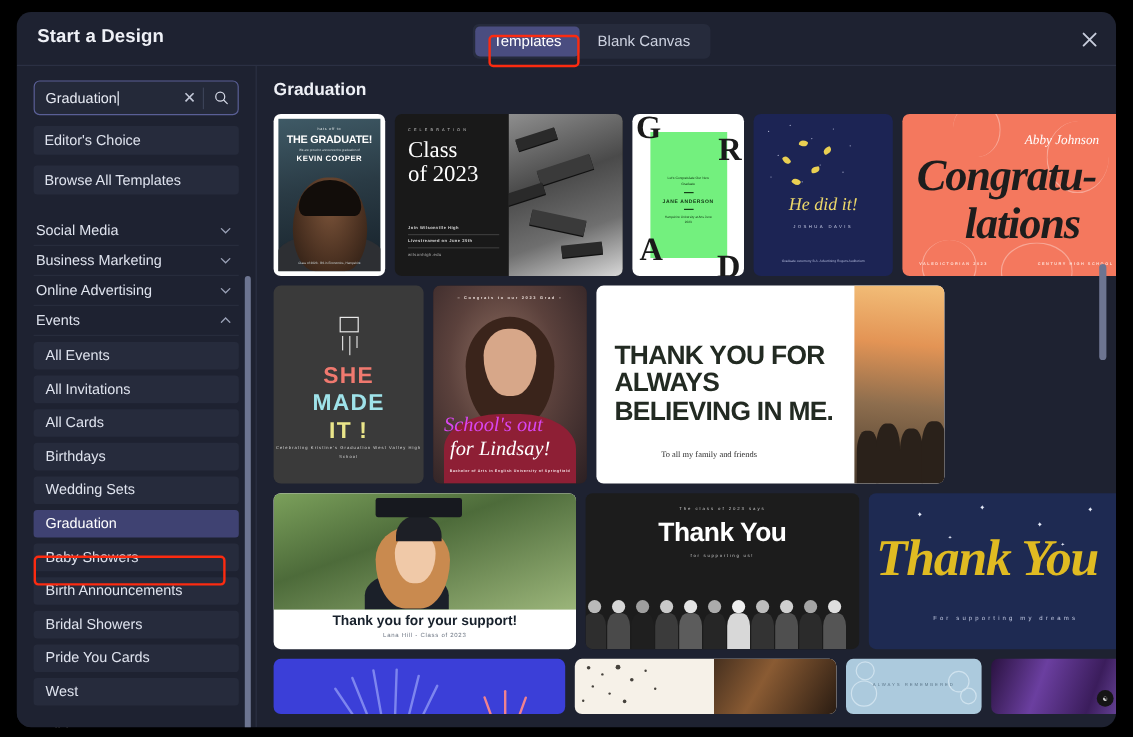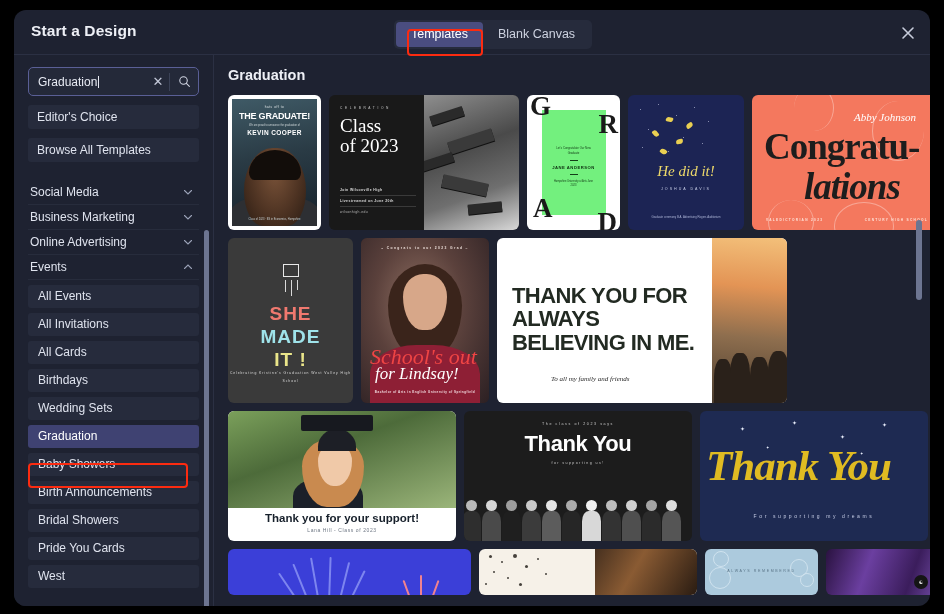--- a/index.html
+++ b/index.html
@@ -195,21 +195,21 @@
   #hd-sub { position:absolute; left:0; right:0; bottom:9px; text-align:center;
             font-size:2.8px; line-height:2; color:#aeb6d8; }
 
   #card-congrats { width:190px; height:135px; background:#f4785e; position:relative; overflow:hidden; }
   .squig { position:absolute; border:1.5px solid rgba(255,255,255,.35);
            border-radius:50%; }
   #cn-name { position:absolute; right:26px; top:16px;
              font-family:"Liberation Serif", serif; font-style:italic;
              font-size:11px; color:#ffffff; }
   #cn-big1 { position:absolute; left:12px; top:30px;
-             font-family:"Liberation Serif", serif; font-weight:bold;
+             font-family:"Liberation Serif", serif; font-style:italic; font-weight:bold;
              font-size:37px; color:#1d1d1d; letter-spacing:-1px; }
   #cn-big2 { position:absolute; left:52px; top:70px;
              font-family:"Liberation Serif", serif; font-style:italic; font-weight:bold;
              font-size:37px; color:#1d1d1d; letter-spacing:-1px; }
   #cn-foot-l { position:absolute; left:14px; bottom:8px; font-size:3.2px;
                font-weight:bold; letter-spacing:1.3px; color:#ffe2d8; }
   #cn-foot-r { position:absolute; right:14px; bottom:8px; font-size:3.2px;
                font-weight:bold; letter-spacing:1.3px; color:#ffe2d8; }
 
   
@@ -253,41 +253,41 @@
   #sc-face { position:absolute; left:50%; top:36px; transform:translateX(-50%);
              width:44px; height:56px; background:#d7a789;
              border-radius: 46% 46% 44% 44% / 40% 40% 60% 60%; }
   #sc-dress { position:absolute; left:50%; bottom:0; transform:translateX(-50%);
               width:110px; height:58px; background:#8e1f35;
               border-radius: 42% 42% 0 0 / 50% 50% 0 0; }
   #sc-top { position:absolute; left:0; right:0; top:8px; text-align:center;
             font-size:3.3px; font-weight:bold; letter-spacing:1.4px; color:#f0e3de; }
   #sc-t1 { position:absolute; left:9px; top:106px;
            font-family:"Liberation Serif", serif; font-style:italic;
-           font-size:22px; color:#ef4444; }
+           font-size:17px; color:#d946ef; }
   #sc-t2 { position:absolute; left:14px; top:126px;
            font-family:"Liberation Serif", serif; font-style:italic;
            font-size:17px; color:#ffffff; }
   #sc-foot { position:absolute; left:0; right:0; bottom:8px; text-align:center;
              font-size:3px; font-weight:bold; letter-spacing:.5px; color:#f3dde2; line-height:2; }
 
   #card-thankbelieve { width:290px; height:165px; background:#ffffff;
                        position:relative; overflow:hidden; display:flex; }
   #tb-left { width:239px; padding:26px 0 0 15px; position:relative;margin-top:20px; }
   #tb-head { font-size:22px; font-weight:bold; color:#222a22; line-height:1.06;
              letter-spacing:-.6px; }
   #tb-sub { position:absolute; left:54px; bottom:20px;
-            font-family:"Liberation Serif", serif; font-style:italic;
+            font-family:"Liberation Serif", serif; 
             font-size:7px; color:#2a2a2a; }
   #tb-right { width:84px; position:relative; overflow:hidden;
               background: linear-gradient(185deg,#f3c07a 0%,#e39455 30%,#8e6e4e 60%,#4a3c2e 100%); }
   .silho { position:absolute; bottom:0; background:#2a211a; border-radius:40% 40% 0 0; }
 
   
-  #card-support { width:228px; height:130px; background:#ffffff; position:relative; overflow:hidden; }
+  #card-support { width:252px; height:130px; background:#ffffff; position:relative; overflow:hidden; }
   #sp-photo { position:absolute; left:0; right:0; top:0; height:97px; overflow:hidden;
               background: linear-gradient(160deg,#7ba05b 0%,#4d6b3a 40%,#9bb57a 100%); }
   #sp-cap { position:absolute; left:48%; top:4px; transform:translateX(-50%);
             width:72px; height:16px; background:#17191f; border-radius:2px; }
   #sp-caphead { position:absolute; left:48%; top:18px; transform:translateX(-50%);
                 width:38px; height:22px; background:#1d1f26;
                 border-radius:50% 50% 0 0 / 80% 80% 0 0; }
   #sp-hair { position:absolute; left:46%; top:28px; transform:translateX(-50%);
              width:62px; height:68px; background:#c98a4f;
              border-radius:46% 46% 40% 40% / 40% 40% 60% 60%; }

